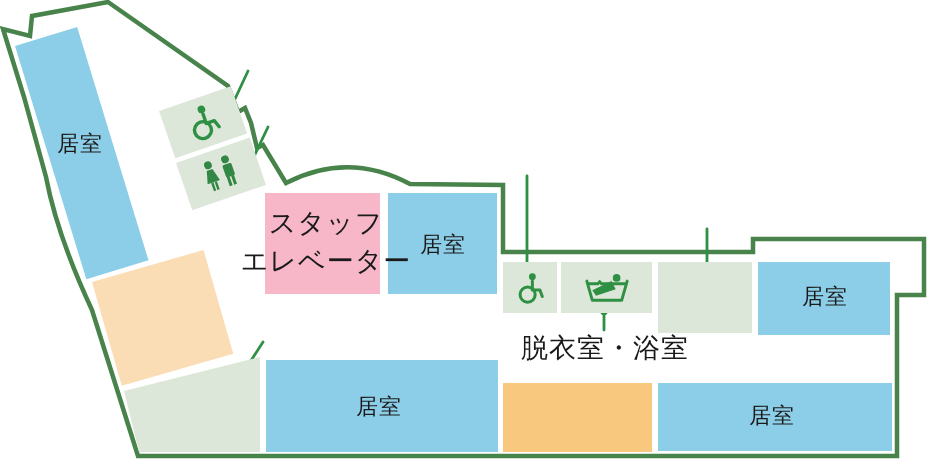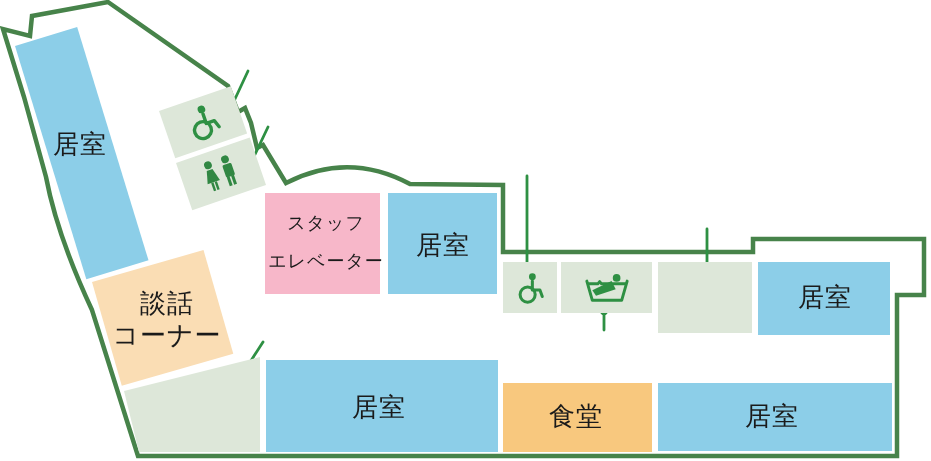--- a/index.html
+++ b/index.html
@@ -28,25 +28,25 @@
   .room-wheelchair-toilet{left:503px;top:262px;width:54px;height:51px;}
   .room-bath{left:561px;top:262px;width:91px;height:51px;}
   .room-changing{left:658px;top:262px;width:94px;height:71px;}
   .room-bedroom-right{left:758px;top:262px;width:132px;height:73px;}
   .room-bedroom-bl{left:266px;top:360px;width:232px;height:92px;}
   .room-dining{left:503px;top:383px;width:149px;height:69px;}
   .room-bedroom-br{left:658px;top:383px;width:234px;height:68px;}
 
   .label{
     position:absolute;transform:translate(-50%,-50%);
-    white-space:nowrap;font-size:26px;font-weight:500;
+    white-space:nowrap;font-size:22px;font-weight:500;
     color:var(--text);letter-spacing:1px;z-index:5;
   }
   .label.two-line{text-align:center;line-height:32px;}
-  .label.staff{line-height:38px;font-size:18px;text-align:center;}
+  .label.staff{line-height:38px;font-size:27px;text-align:center;}
   .label.big{font-size:27px;}
 
   .icon-stroke{stroke:var(--icon-green);fill:none;stroke-width:3.2;stroke-linecap:round;stroke-linejoin:round;}
   .icon-fill{fill:var(--icon-green);}
   .fig-fill{fill:var(--figure-green);}
 </style>
 </head>
 <body>
 
 <div class="canvas">
@@ -137,28 +137,24 @@
 
   <div class="label" style="left:80px;top:144px;">居室</div>
 
   <div class="label two-line staff" style="left:326px;top:242px;">
     <div>スタッフ</div>
     <div>エレベーター</div>
   </div>
 
   <div class="label" style="left:443px;top:245px;">居室</div>
 
-  <div class="label two-line" style="left:167px;top:319px;">
-    <div>談話</div>
-    <div>コーナー</div>
-  </div>
 
 
+  <div class="label big" style="left:605px;top:348px;">脱衣室・浴室</div>
 
   <div class="label" style="left:825px;top:297px;">居室</div>
 
   <div class="label" style="left:379px;top:407px;">居室</div>
 
-  <div class="label" style="left:576px;top:416px;">食堂</div>
 
   <div class="label" style="left:772px;top:416px;">居室</div>
 
 </div>
 
 </body></html>

